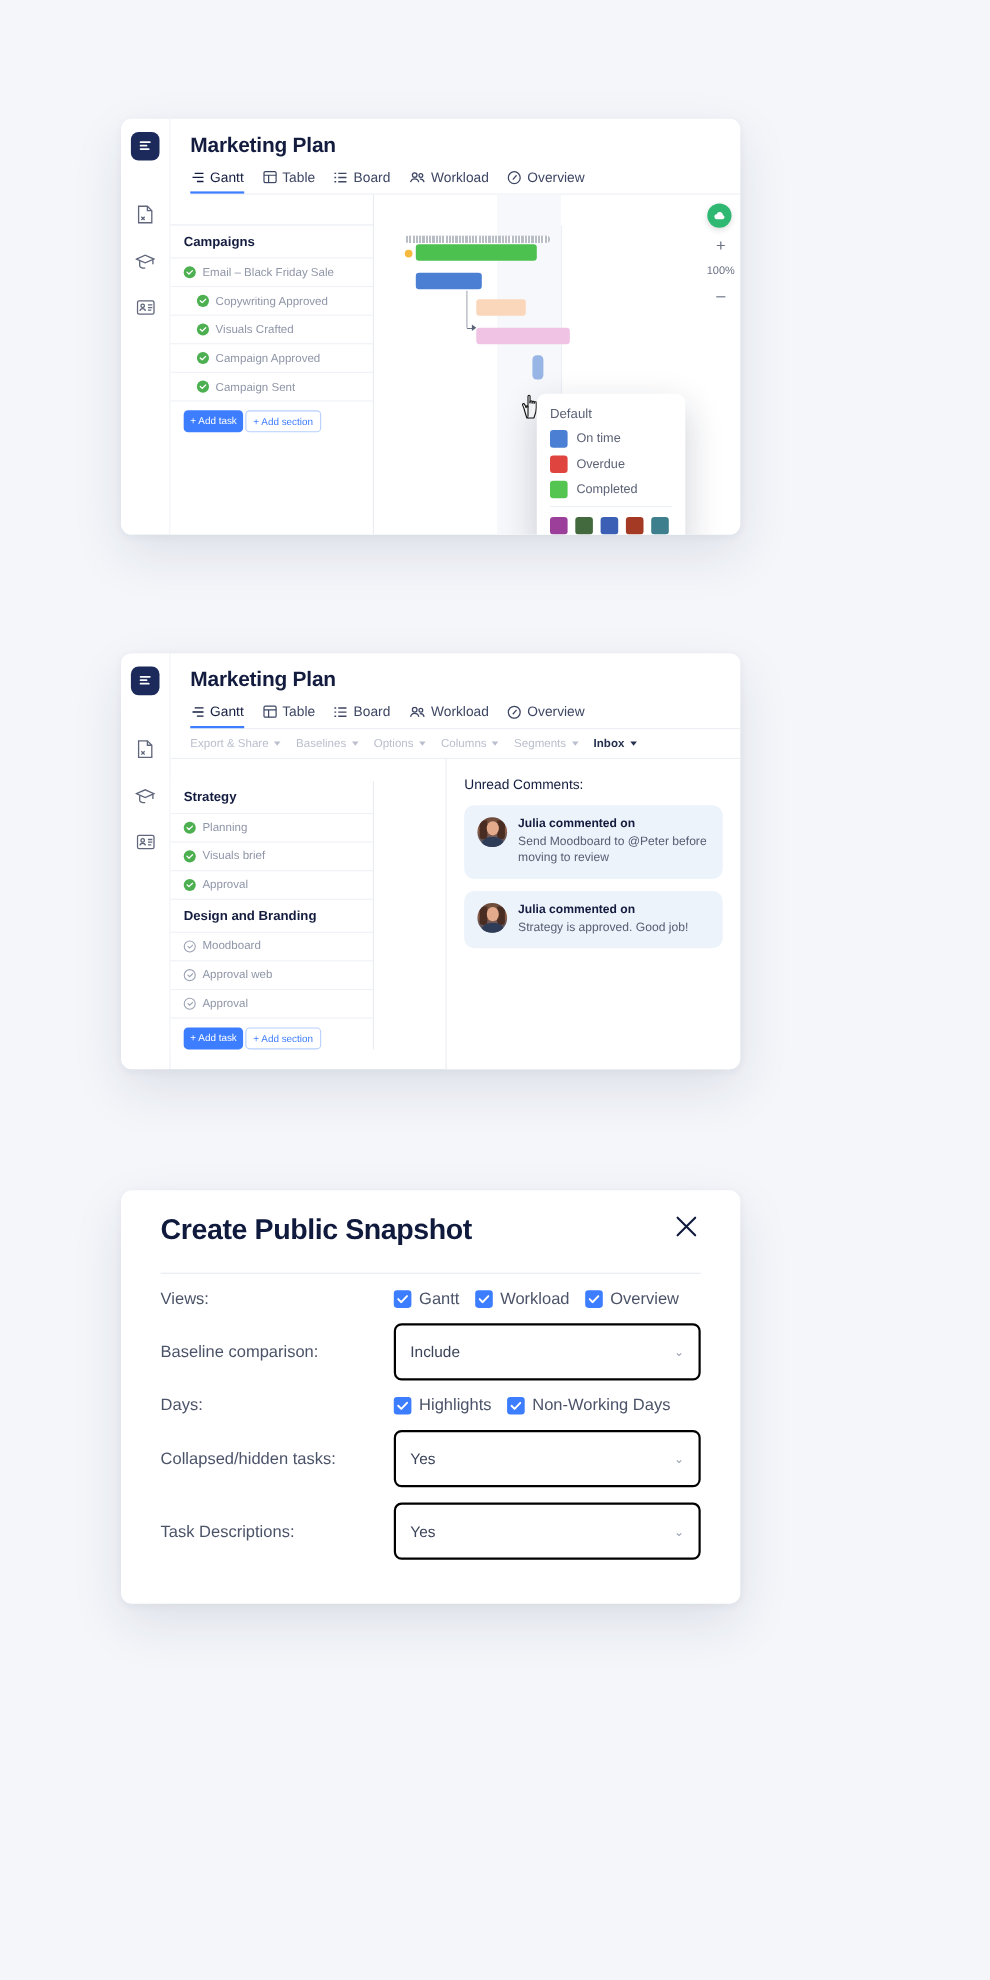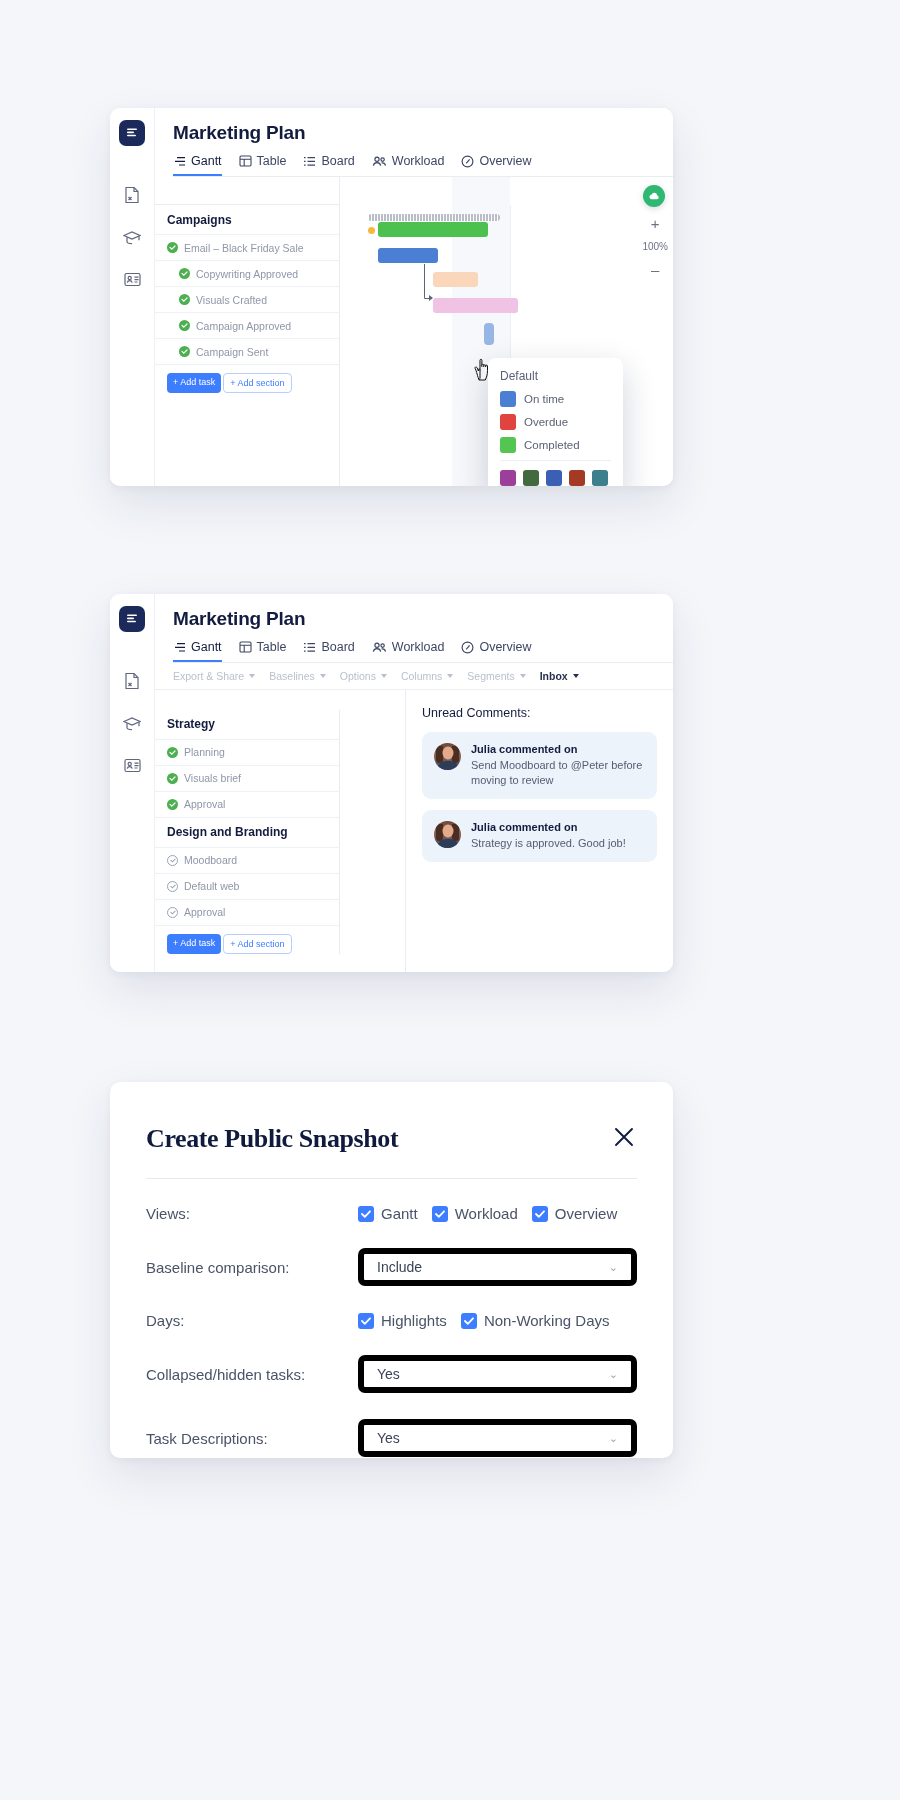--- a/index.html
+++ b/index.html
@@ -134,32 +134,32 @@
   .avatar .hairL, .avatar .hairR { position: absolute; top: 12%; width: 7px; height: 17px; background: #4a2d22; }
   .avatar .hairL { left: 2px; border-radius: 6px 0 6px 6px; }
   .avatar .hairR { right: 2px; border-radius: 0 6px 6px 6px; }
   .avatar .body { position: absolute; left: 50%; bottom: 0; transform: translateX(-50%);
                   width: 22px; height: 9px; border-radius: 11px 11px 0 0; background: #2f3c57; }
   .cm-who { font-size: 11px; font-weight: 700; color: #131c3f; margin-bottom: 3px; }
   .cm-body { font-size: 11px; color: #555d72; line-height: 1.35; }
 
   
   .modal-head { display: flex; align-items: flex-start; justify-content: space-between;
-                padding: 42px 36px 0 36px; font-family: Liberation Serif, serif; }
+                padding: 20px 36px 0 36px; }
   .modal-title { font-size: 26px; font-weight: 700; color: #101a3d; letter-spacing: -.4px; }
   .close-x { width: 26px; height: 26px; cursor: pointer; }
   .modal-hr { height: 1px; background: #e7eaf0; margin: 24px 36px 0 36px; }
-  .frow { display: flex; align-items: center; padding: 0 36px; margin-top: 26px; justify-content: center; }
+  .frow { display: flex; align-items: center; padding: 0 36px; margin-top: 14px; justify-content: center; }
   .flabel { font-size: 15px; color: #4b5368; width: 212px; flex: none; }
   .fctl { flex: 1; display: flex; align-items: center; gap: 14px; }
   .cbx { display: flex; align-items: center; gap: 7px; font-size: 15px; color: #4b5368; cursor: pointer; }
   .cbox { width: 16px; height: 16px; border-radius: 3px; background: #3d7dff; flex: none;
           display: flex; align-items: center; justify-content: center; }
   .cbox svg { display:block; }
-  .sel { flex: 1; height: 38px; border: 6px solid #000000; border-radius: 7px; background: #fff;
+  .sel { flex: 1; height: 52px; border: 2px solid #000000; border-radius: 7px; background: #fff;
          display: flex; align-items: center; justify-content: space-between; padding: 0 13px;
          font-size: 14px; color: #3b4358; cursor: pointer; }
   .sel .chev { color: #9aa2b4; font-size: 11px; }
 </style>
 </head>
 <body>
 
 <div class="stage">
 
   <div class="card" style="left:110px; top:108px; width:563px; height:378px;">
@@ -505,21 +505,21 @@
                 </svg>
               </span>
             <span class="tname">Moodboard</span>
           </div>
           <div class="row lvl1">
             <span class="chk open">
               <svg width="6" height="5" viewBox="0 0 7 5">
                   <path d="M1 2.4l1.8 1.7L6 1" stroke="#9aa2b4" stroke-width="1.2" fill="none" stroke-linecap="round"></path>
                 </svg>
               </span>
-            <span class="tname">Default web</span>
+            <span class="tname">Approval web</span>
           </div>
           <div class="row lvl1">
             <span class="chk open">
               <svg width="6" height="5" viewBox="0 0 7 5">
                   <path d="M1 2.4l1.8 1.7L6 1" stroke="#9aa2b4" stroke-width="1.2" fill="none" stroke-linecap="round"></path>
                 </svg>
               </span>
             <span class="tname">Approval</span>
           </div>
           <div class="addbar">

